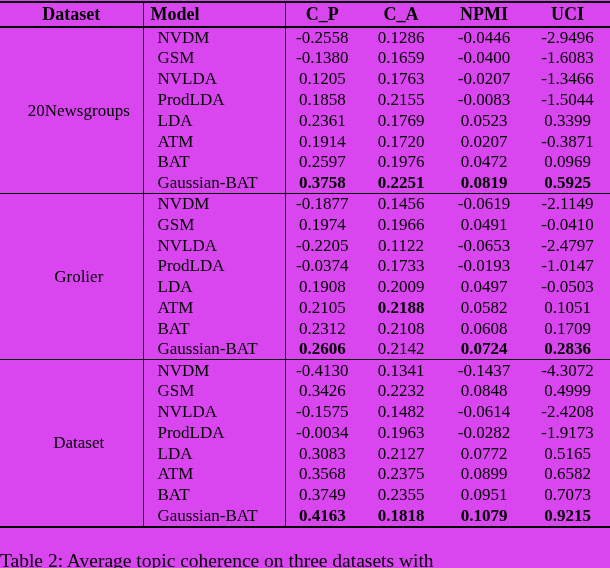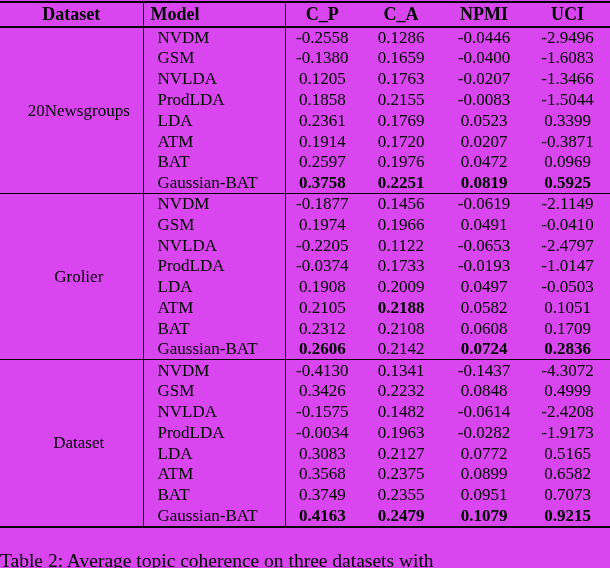--- a/index.html
+++ b/index.html
@@ -262,21 +262,21 @@
         <tr>
           <td class="model-cell">BAT</td>
           <td class="value-cell">0.3749</td>
           <td class="value-cell">0.2355</td>
           <td class="value-cell">0.0951</td>
           <td class="value-cell">0.7073</td>
         </tr>
         <tr>
           <td class="model-cell">Gaussian-BAT</td>
           <td class="value-cell bold">0.4163</td>
-          <td class="value-cell bold">0.2479</td>
+          <td class="value-cell bold">0.1818</td>
           <td class="value-cell bold">0.1079</td>
           <td class="value-cell bold">0.9215</td>
         </tr>
       </tbody>
   </table>
 
   <div class="caption">Table 2: Average topic coherence on three datasets with</div>
 
 </div>
 

